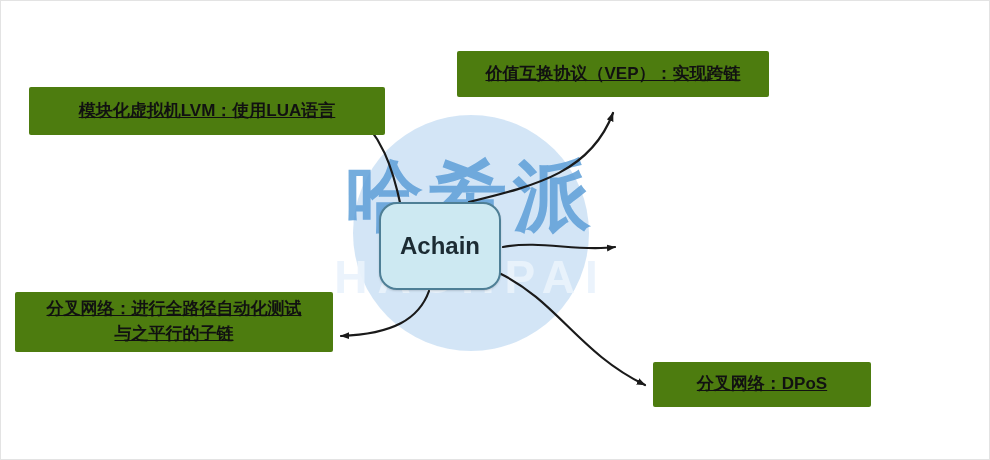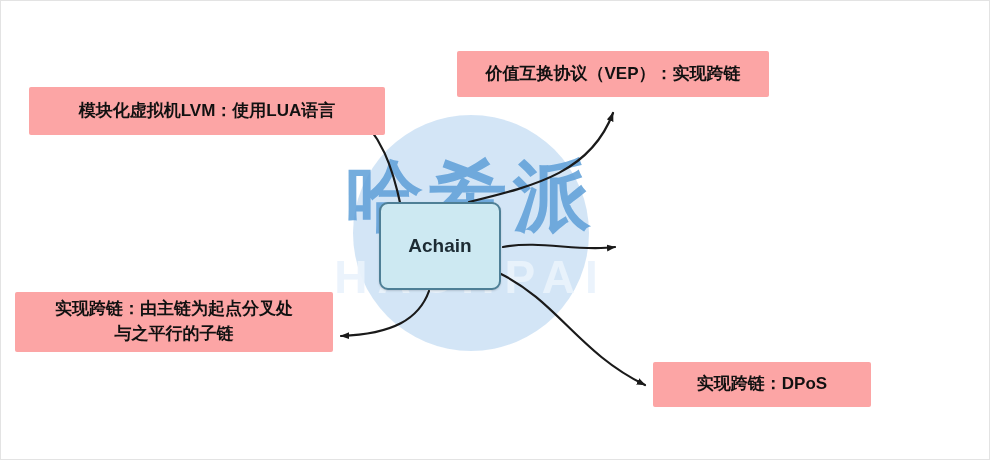--- a/index.html
+++ b/index.html
@@ -24,32 +24,33 @@
   }
   .connector{fill:none;stroke:#1A1A1A;stroke-width:2.2;stroke-linecap:round;}
   .node{
     position:absolute;
     display:flex;align-items:center;justify-content:center;
     box-sizing:border-box;
     color:#111;
     text-align:center;
   }
   .leaf{
-    background:#fca5a5;
+    background:#4d7c0f;
     font-size:17px;font-weight:bold;
     padding:4px 16px;
     border-radius:2px;
     white-space:pre-line;
     line-height:1.45;
+    text-decoration:underline;
   }
   .center{
     background:#CDE9F2;
     border:2px solid #4E7F96;
-    border-radius:9px;
-    font-size:19px;font-weight:bold;
+    border-radius:18px;
+    font-size:24px;font-weight:bold;
     color:#1c2b33;
     box-shadow:0 1px 2px rgba(0,0,0,0.15);
   }
   .leaf-lvm{left:28px;top:86px;width:356px;height:48px;}
   .leaf-vep{left:456px;top:50px;width:312px;height:46px;}
   .leaf-sandbox{left:622px;top:225px;width:340px;height:45px;}
   .leaf-fork{left:14px;top:291px;width:318px;height:60px;}
   .leaf-dpos{left:652px;top:361px;width:218px;height:45px;}
   .center-node{left:378px;top:201px;width:122px;height:88px;}
 </style>
@@ -79,25 +80,25 @@
   <div class="node leaf leaf-lvm">
     <span>模块化虚拟机LVM：使用LUA语言</span>
   </div>
 
   <div class="node leaf leaf-vep">
     <span>价值互换协议（VEP）：实现跨链</span>
   </div>
 
 
   <div class="node leaf leaf-fork">
-    <span>实现跨链：由主链为起点分叉处
+    <span>分叉网络：进行全路径自动化测试
 与之平行的子链</span>
   </div>
 
   <div class="node leaf leaf-dpos">
-    <span>实现跨链：DPoS</span>
+    <span>分叉网络：DPoS</span>
   </div>
 
   <div class="node center center-node">
     <span>Achain</span>
   </div>
 
 </div>
 
 </body></html>

